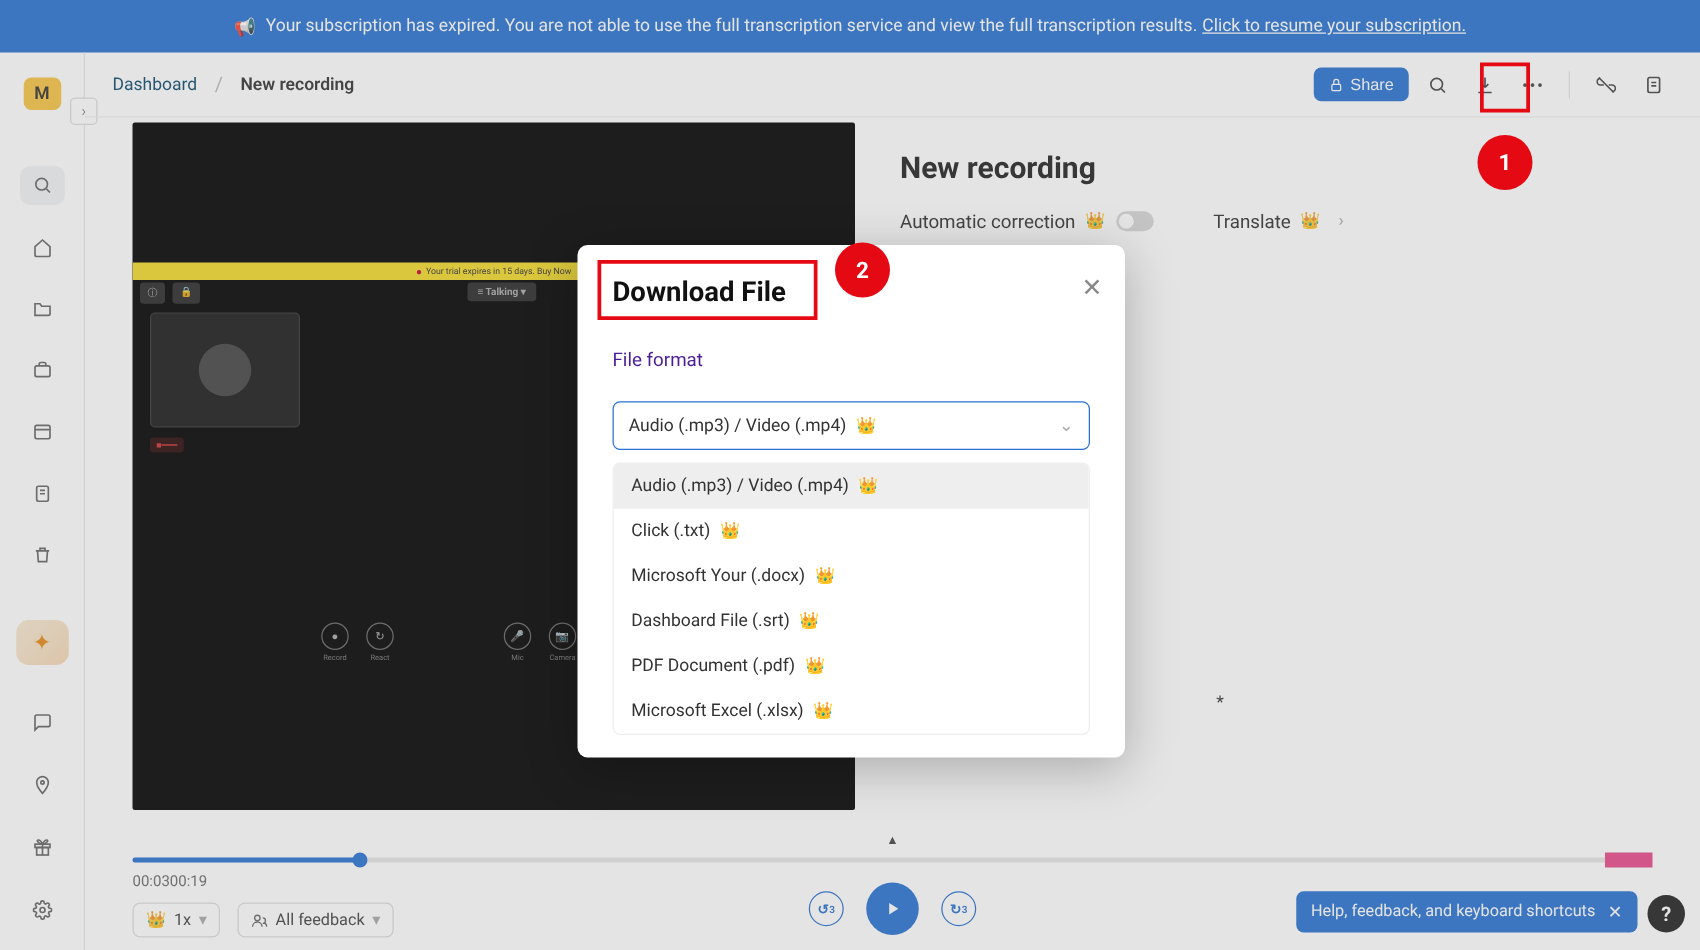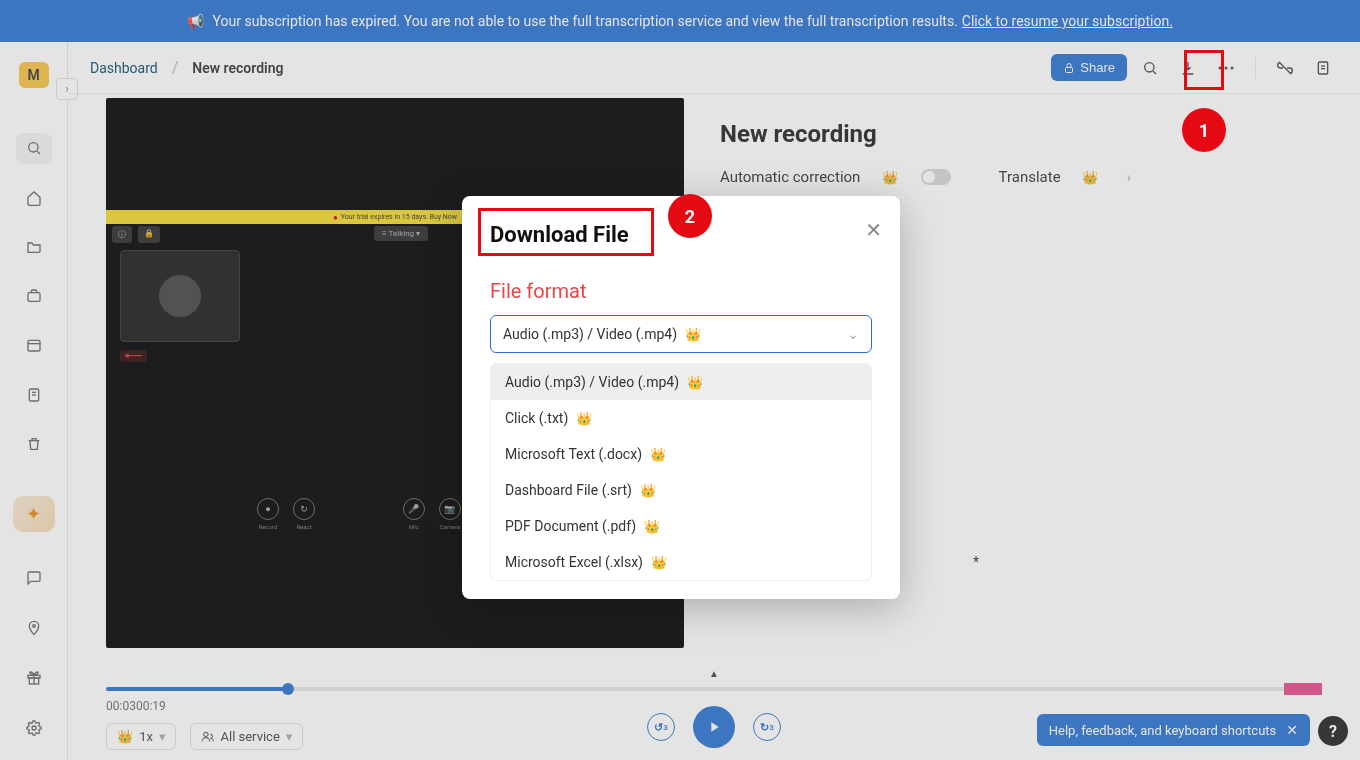--- a/index.html
+++ b/index.html
@@ -31,36 +31,36 @@
   .icon-group-sep { width:1px; height:22px; background:#e6e6e6; margin:0 6px; }
 
   .content { flex:1; display:flex; padding: 0 0 0 38px; gap: 36px; }
 
   .video-pane { width: 578px; padding-top: 4px; }
   .video-frame { width: 578px; height: 550px; background:#000; position:relative; border-radius:2px; overflow:hidden;}
   .trial-bar { position:absolute; top:112px; left:0; right:0; height:14px; background:#f2da2a; display:flex; align-items:center; justify-content:center; font-size:7px; color:#333;}
   .trial-bar .warn { color:#c03; margin-right:3px; font-size:8px;}
   .vf-top { position:absolute; top:128px; left:6px; display:flex; gap:6px;}
   .vf-chip { background:#2a2a2a; color:#aaa; font-size:8px; padding:3px 6px; border-radius:3px;}
-  .vf-talking { position:absolute; top:128px; left:268px; color:#aaa; font-size:8px; background:#2a2a2a; padding:3px 8px; border-radius:3px;}
+  .vf-talking { position:absolute; top:128px; left:268px; color:#aaa; font-size:8px; background:#2a2a2a; padding:3px 8px; border-radius:3px;font-weight:bold;}
   .vf-avatar-box { position:absolute; top:152px; left:14px; width:120px; height:92px; border:1px solid #333; border-radius:4px; background:#1a1a1a; display:flex;align-items:center;justify-content:center;}
   .vf-avatar-circle { width:42px;height:42px;border-radius:50%;background:#444;}
   .vf-rec { position:absolute; top:252px; left:14px; color:#c33; font-size:7px; background:#2a0a0a; padding:2px 5px; border-radius:3px;}
   .vf-controls { position:absolute; bottom:118px; left:0; right:0; display:flex; justify-content:center; gap:14px; align-items:center;}
   .vf-ctrl { display:flex; flex-direction:column; align-items:center; gap:3px;}
   .vf-ctrl .circ { width:22px;height:22px;border:1px solid #666;border-radius:50%; display:flex;align-items:center;justify-content:center; color:#aaa; font-size:9px;}
   .vf-ctrl .lbl { color:#777; font-size:6px; }
   .vf-leave { background:#e6438c; color:#fff; width:22px;height:22px;border-radius:5px; display:flex;align-items:center;justify-content:center; font-size:10px;}
 
   .info-pane { flex:1; padding-top: 18px; padding-right: 40px;}
   .meta-row { display:flex; align-items:center; gap:14px; color:#6b6b6b; font-size:13px;}
   .meta-row .mi { display:flex; align-items:center; gap:5px;}
   .title { font-size: 24px; font-weight: 700; margin-top: 8px; color:#222;}
   .toggles { display:flex; gap:48px; margin-top:20px; align-items:center; color:#333; font-size:15px;}
-  .tog { display:flex; align-items:center; gap:22px;}
+  .tog { display:flex; align-items:center; gap:8px;}
   .switch { width:30px;height:16px;background:#d6d6d6;border-radius:10px;position:relative;}
   .switch::after { content:""; position:absolute; width:12px;height:12px;background:#fff;border-radius:50%; top:2px; left:2px;}
   .crown { color:#e58a16; font-size:13px;}
   .chev { color:#aaa; font-size:14px; margin-left:6px;}
 
   .submit-btn { margin-top: 360px; background:#2a72d1; color:#fff; border:none; border-radius:6px; padding:10px 18px; font-size:16px; font-weight:600; display:flex;align-items:center; gap:8px; cursor:pointer;}
   .star { position:absolute; top: 512px; left: 905px; color:#333; font-size:14px;}
 
   .timeline-wrap { padding: 12px 38px 8px 38px; }
   .caret-up { text-align:center; color:#444; font-size:10px; margin-top:-8px;}
@@ -79,21 +79,21 @@
   .help-pill { position:absolute; right:50px; bottom:14px; background:#2a72d1; color:#fff; border-radius:6px; padding:8px 12px; font-size:13px; display:flex; align-items:center; gap:10px;}
   .help-pill .x { cursor:pointer; font-size:14px;}
   .help-bubble { position:absolute; right:12px; bottom:14px; width:30px;height:30px;border-radius:50%;background:#222;color:#fff;display:flex;align-items:center;justify-content:center; font-weight:700;}
 
   
   .scrim { position:absolute; inset:0; background:rgba(130,130,130,0.22); }
 
   .modal { position:absolute; left:462px; top:196px; width:438px; background:#fff; border-radius:8px; box-shadow:0 8px 40px rgba(0,0,0,0.25); padding: 26px 28px 18px 28px;}
   .modal h2 { font-size:22px; font-weight:700; color:#111; }
   .modal .close { position:absolute; right:18px; top:22px; color:#888; font-size:20px; cursor:pointer;}
-  .ff-label { font-size:20px; color:#ef4444; margin-top:32px; margin-bottom:12px;}
+  .ff-label { font-size:15px; color:#4c1d95; margin-top:32px; margin-bottom:24px;}
   .select-box { border:1.5px solid #2a72d1; border-radius:6px; padding:10px 12px; display:flex; align-items:center; justify-content:space-between; font-size:14px; color:#333; cursor:pointer;}
   .select-box .left { display:flex; align-items:center; gap:8px;}
   .dropdown { margin-top:10px; border:1px solid #eee; border-radius:6px; overflow:hidden;}
   .opt { padding:10px 14px; font-size:14px; color:#333; display:flex; align-items:center; gap:8px; cursor:pointer;}
   .opt.sel { background:#eeeeee;}
 
   .annot-box { position:absolute; border:3px solid #e50914; }
   .annot1 { left:1184px; top:50px; width:40px; height:40px; }
   .annot-circ { position:absolute; width:44px;height:44px;border-radius:50%;background:#e50914;color:#fff;display:flex;align-items:center;justify-content:center;font-weight:700;font-size:18px;}
   .ac1 { left:1182px; top:108px;}
@@ -317,21 +317,21 @@
       <div class="pill">
         <span class="crown">👑</span>
         <span>1x</span>
         <span style="color:#aaa">▾</span>
       </div>
       <div class="pill">
         <svg width="13" height="13" viewBox="0 0 24 24" fill="none" stroke="#666" stroke-width="2">
             <circle cx="9" cy="8" r="4"></circle>
             <path d="M2 21a7 7 0 0114 0M17 8a4 4 0 010 8M23 21a7 7 0 00-4-6"></path>
           </svg>
-        <span>All service</span>
+        <span>All feedback</span>
         <span style="color:#aaa">▾</span>
       </div>
     </div>
 
     <div class="play-cluster">
       <div class="skip">↺<span style="font-size:8px">3</span></div>
       <div class="play-big">
         <svg width="16" height="16" viewBox="0 0 24 24" fill="#fff">
             <path d="M8 5v14l11-7z"></path>
           </svg>
@@ -363,21 +363,21 @@
   <div class="dropdown">
     <div class="opt sel">
         <span>Audio (.mp3) / Video (.mp4)</span>
         <span class="crown">👑</span>
       </div>
     <div class="opt">
         <span>Click (.txt)</span>
         <span class="crown">👑</span>
       </div>
     <div class="opt">
-        <span>Microsoft Text (.docx)</span>
+        <span>Microsoft Your (.docx)</span>
         <span class="crown">👑</span>
       </div>
     <div class="opt">
         <span>Dashboard File (.srt)</span>
         <span class="crown">👑</span>
       </div>
     <div class="opt">
         <span>PDF Document (.pdf)</span>
         <span class="crown">👑</span>
       </div>

